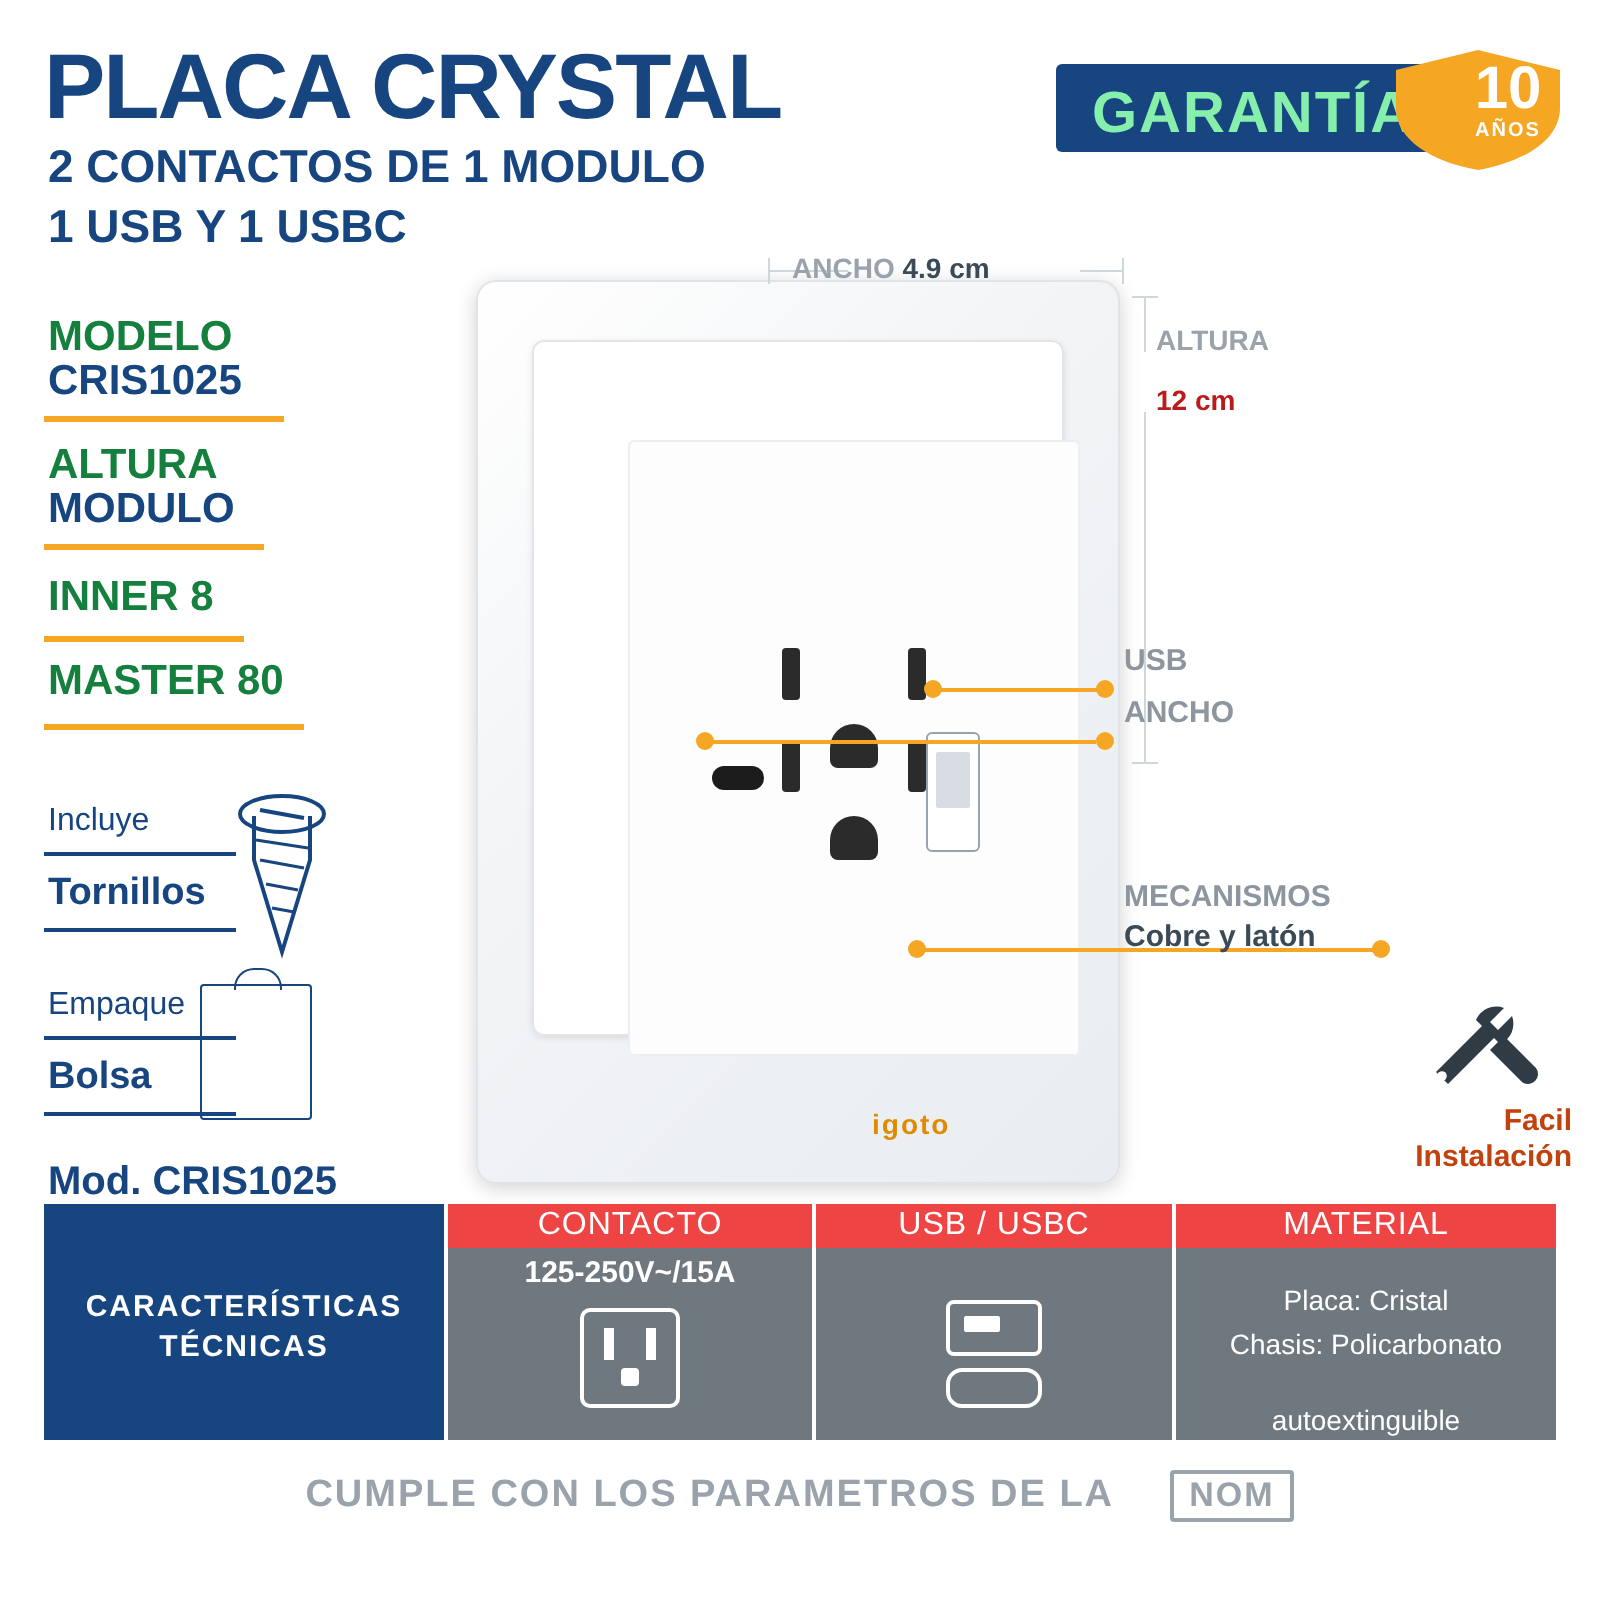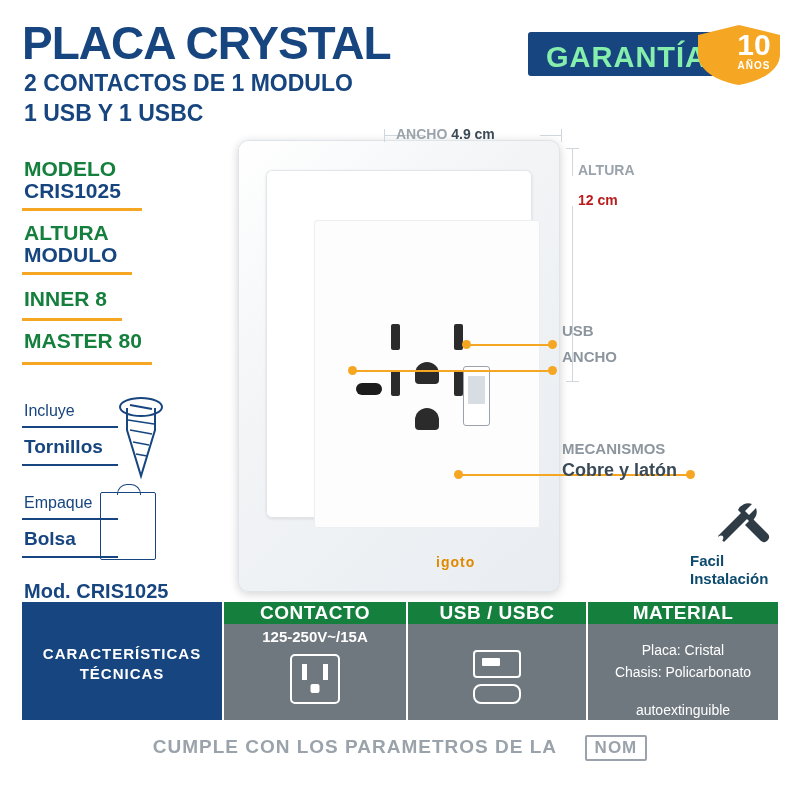--- a/index.html
+++ b/index.html
@@ -125,30 +125,30 @@
   .ann .hl{color:#3b4a57;}
   .dot{position:absolute;width:9px;height:9px;border-radius:50%;background:#f5a623;}
   .line{position:absolute;background:#f5a623;height:2px;}
   .vline{position:absolute;background:#cfd6dc;width:1px;}
   .hline{position:absolute;background:#cfd6dc;height:1px;}
   .tick{position:absolute;background:#cfd6dc;}
 
   .lbl-usb{position:absolute;left:562px;top:322px;font-size:15px;color:#8d969e;font-weight:bold;}
   .lbl-usbc{position:absolute;left:562px;top:348px;font-size:15px;color:#8d969e;font-weight:bold;}
   .lbl-mec1{position:absolute;left:562px;top:440px;font-size:15px;color:#8d969e;font-weight:bold;}
-  .lbl-mec2{position:absolute;left:562px;top:460px;font-size:18px;color:#3b4a57;font-weight:bold;}
+  .lbl-mec2{position:absolute;left:562px;top:460px;font-size:15px;color:#3b4a57;font-weight:bold;}
 
   
   .tools{position:absolute;left:712px;top:500px;}
-  .facil{position:absolute;left:690px;top:552px;width:96px;text-align:left;font-size:15px;font-weight:bold;color:#0c4a6e;line-height:1.2;}
+  .facil{position:absolute;left:690px;top:552px;width:96px;text-align:right;font-size:15px;font-weight:bold;color:#c2410c;line-height:1.2;}
 
   
   .tbl{position:absolute;left:22px;top:602px;width:756px;height:118px;}
-  .tbl .hdr{position:absolute;top:0;height:22px;background:#15803d;color:#fff;
-    font-size:19px;font-weight:bold;text-align:center;line-height:22px;letter-spacing:.5px;}
+  .tbl .hdr{position:absolute;top:0;height:22px;background:#ef4444;color:#fff;
+    font-size:16px;font-weight:normal;text-align:center;line-height:22px;letter-spacing:.5px;}
   .tbl .cell{position:absolute;top:22px;height:96px;background:#6f787f;color:#fff;}
   .tbl .c-left{position:absolute;left:0;top:0;width:200px;height:118px;background:#17457f;color:#fff;}
   .c-left div{position:absolute;left:0;right:0;top:42px;text-align:center;font-size:15px;font-weight:bold;letter-spacing:1px;line-height:1.35;}
   .val{position:absolute;left:0;right:0;top:4px;text-align:center;font-size:15px;font-weight:bold;}
   .mat-line{position:absolute;left:0;right:0;text-align:center;font-size:14px;}
   .sep{position:absolute;top:0;width:2px;height:118px;background:#ffffff;}
 
   .outlet-ico{position:absolute;left:50%;transform:translateX(-50%);top:30px;width:46px;height:46px;
     border:2px solid #fff;border-radius:5px;}
   .outlet-ico .s{position:absolute;background:#fff;}

